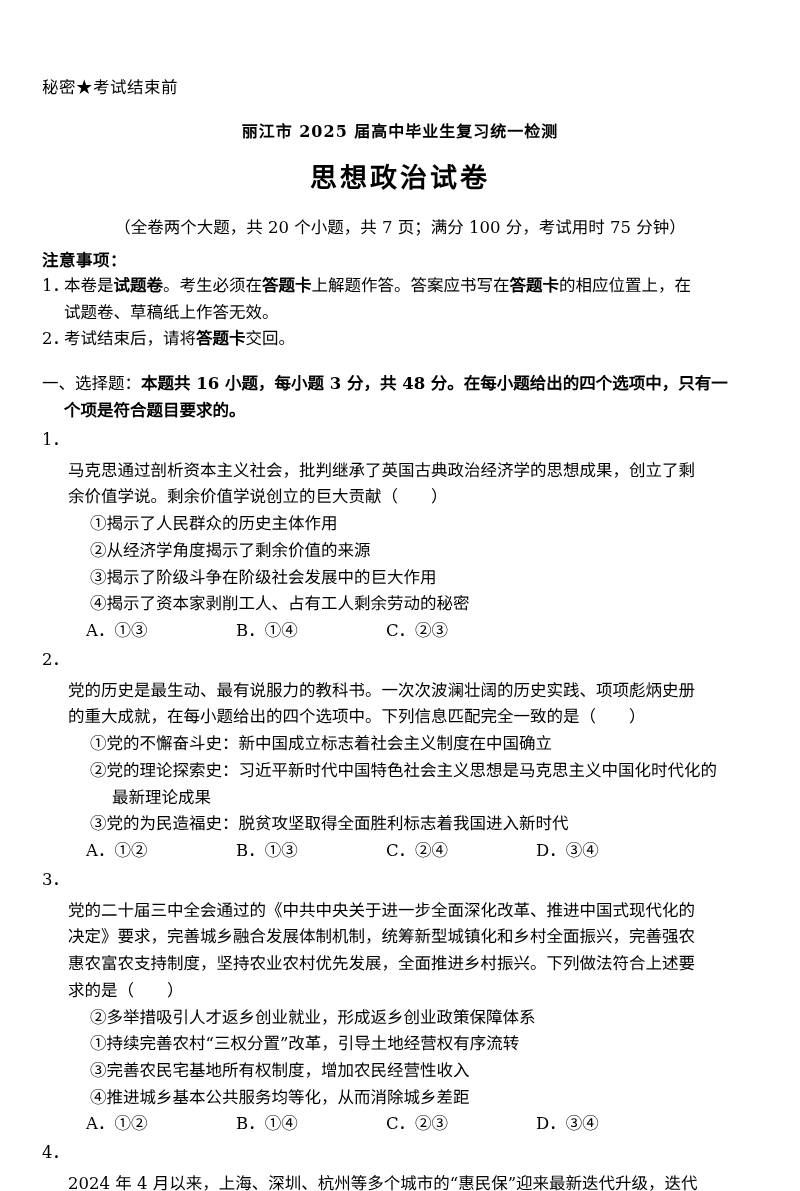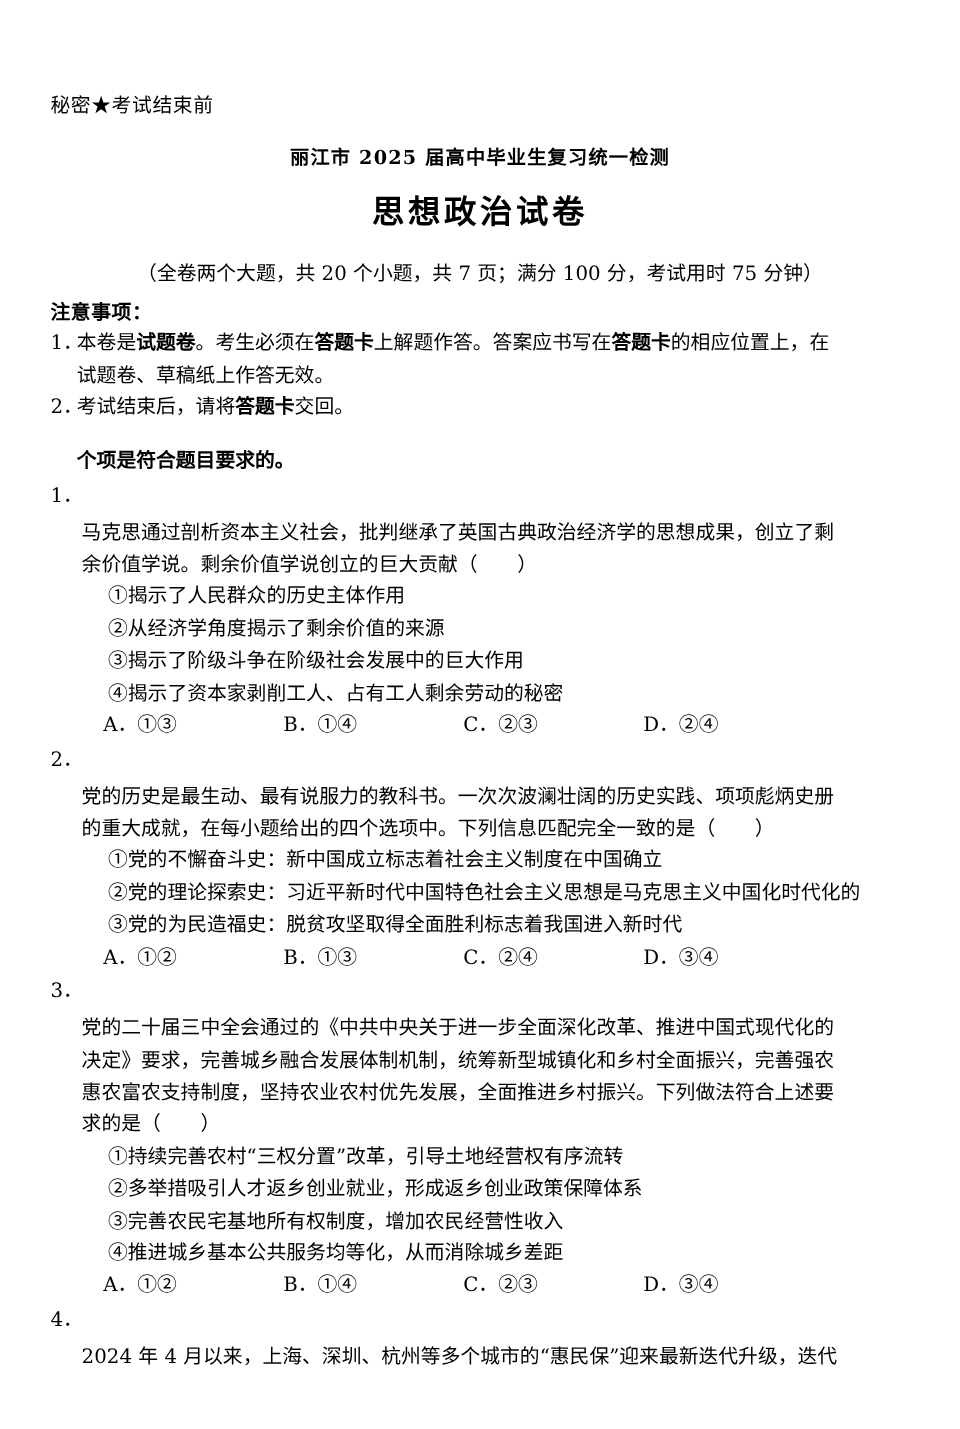--- a/index.html
+++ b/index.html
@@ -148,73 +148,74 @@
 
     <div class="notice-item">
       <div class="notice-num">2．</div>
       <div class="notice-text">
         <div>考试结束后，请将<b>答题卡</b>交回。</div>
       </div>
     </div>
 
     <div class="section-head">
       <div class="sh-body">
+        <span>一、选择题：<b>本题共 16 小题，每小题 3 分，共 48 分。在每小题给出的四个选项中，只有一</b></span>
         <span class="indent2"><b>个项是符合题目要求的。</b></span>
       </div>
     </div>
 
     <div class="q">
       <div class="q-row">
         <div class="q-num">1．</div>
         <div class="q-body">
           <div class="q-stem">马克思通过剖析资本主义社会，批判继承了英国古典政治经济学的思想成果，创立了剩</div>
           <div class="q-stem">余价值学说。剩余价值学说创立的巨大贡献（　　）</div>
           <div class="opt">①揭示了人民群众的历史主体作用</div>
           <div class="opt">②从经济学角度揭示了剩余价值的来源</div>
           <div class="opt">③揭示了阶级斗争在阶级社会发展中的巨大作用</div>
           <div class="opt">④揭示了资本家剥削工人、占有工人剩余劳动的秘密</div>
         </div>
       </div>
       <div class="choices">
         <div class="choice">A．①③</div>
         <div class="choice">B．①④</div>
         <div class="choice">C．②③</div>
-        <div class="choice">D．②④</div>
       </div>
     </div>
 
     <div class="q">
       <div class="q-row">
         <div class="q-num">2．</div>
         <div class="q-body">
           <div class="q-stem">党的历史是最生动、最有说服力的教科书。一次次波澜壮阔的历史实践、项项彪炳史册</div>
           <div class="q-stem">的重大成就，在每小题给出的四个选项中。下列信息匹配完全一致的是（　　）</div>
           <div class="opt">①党的不懈奋斗史：新中国成立标志着社会主义制度在中国确立</div>
           <div class="opt">②党的理论探索史：习近平新时代中国特色社会主义思想是马克思主义中国化时代化的</div>
+          <div class="opt-cont">最新理论成果</div>
           <div class="opt">③党的为民造福史：脱贫攻坚取得全面胜利标志着我国进入新时代</div>
         </div>
       </div>
       <div class="choices">
         <div class="choice">A．①②</div>
         <div class="choice">B．①③</div>
         <div class="choice">C．②④</div>
         <div class="choice">D．③④</div>
       </div>
     </div>
 
     <div class="q">
       <div class="q-row">
         <div class="q-num">3．</div>
         <div class="q-body">
           <div class="q-stem">党的二十届三中全会通过的《中共中央关于进一步全面深化改革、推进中国式现代化的</div>
           <div class="q-stem">决定》要求，完善城乡融合发展体制机制，统筹新型城镇化和乡村全面振兴，完善强农</div>
           <div class="q-stem">惠农富农支持制度，坚持农业农村优先发展，全面推进乡村振兴。下列做法符合上述要</div>
           <div class="q-stem">求的是（　　）</div>
+          <div class="opt">②多举措吸引人才返乡创业就业，形成返乡创业政策保障体系</div>
           <div class="opt">①持续完善农村“三权分置”改革，引导土地经营权有序流转</div>
-          <div class="opt">②多举措吸引人才返乡创业就业，形成返乡创业政策保障体系</div>
           <div class="opt">③完善农民宅基地所有权制度，增加农民经营性收入</div>
           <div class="opt">④推进城乡基本公共服务均等化，从而消除城乡差距</div>
         </div>
       </div>
       <div class="choices">
         <div class="choice">A．①②</div>
         <div class="choice">B．①④</div>
         <div class="choice">C．②③</div>
         <div class="choice">D．③④</div>
       </div>

